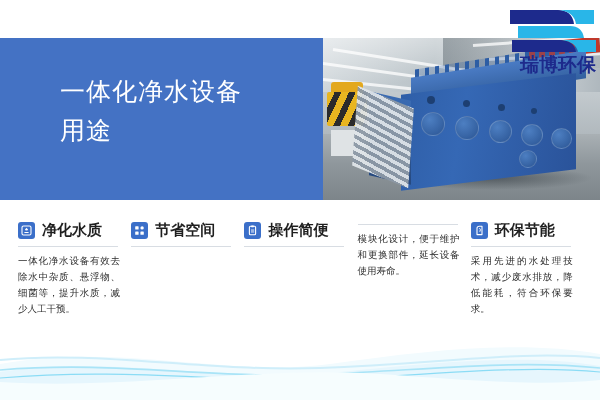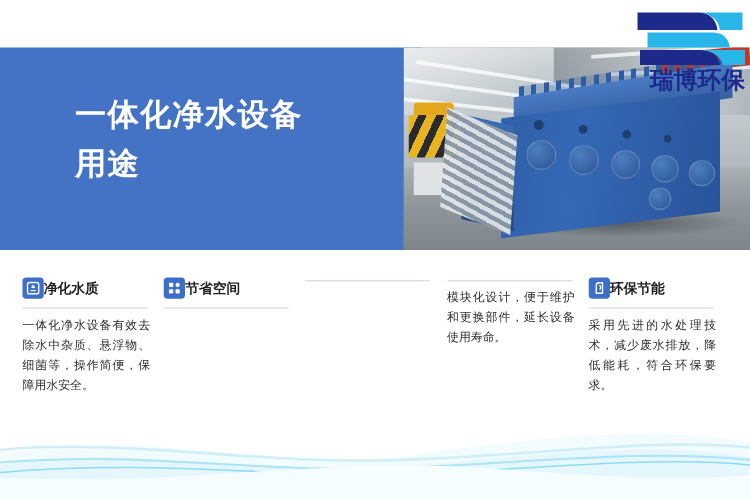--- a/index.html
+++ b/index.html
@@ -64,21 +64,21 @@
   }
   .hero-title {
     position: absolute;
     top: 34px;
     left: 60px;
     width: 260px;
     color: #ffffff;
     font-size: 25px;
     line-height: 39px;
     letter-spacing: 1px;
-    font-weight: 700;
+    font-weight: 400;
     font-family: "DejaVu Sans", "Liberation Sans", sans-serif;
   }
 
   
   .hero-photo {
     position: absolute;
     top: 0;
     left: 323px;
     width: 277px;
     height: 162px;
@@ -198,21 +198,22 @@
     border-radius: 3px;
     background: #3b6fc9;
     flex: 0 0 auto;
     position: relative;
     display: flex;
     align-items: center;
     justify-content: center;
   }
   .card-icon svg { display: block; }
   .card-title {
-    font-size: 11px;
+    margin-left: 7px;
+    font-size: 15px;
     font-weight: 700;
     color: #1f1f1f;
     letter-spacing: 0px;
     white-space: nowrap;
     font-family: "DejaVu Sans", "Liberation Sans", sans-serif;
   }
   .card-rule {
     margin-top: 5px;
     width: 100px;
     height: 1px;
@@ -304,39 +305,50 @@
       <span class="card-icon">
         <svg width="11" height="11" viewBox="0 0 11 11">
           <rect x="1" y="1" width="9" height="9" rx="1.5" fill="none" stroke="#ffffff" stroke-width="1.1"></rect>
           <path d="M5.5 2.8 L7 4.6 Q7.3 5.6 5.5 5.6 Q3.7 5.6 4 4.6 Z" fill="#ffffff"></path>
           <rect x="3.4" y="7" width="4.2" height="1" fill="#ffffff"></rect>
         </svg>
       </span>
       <span class="card-title">净化水质</span>
     </div>
     <div class="card-rule"></div>
-    <div class="card-body">一体化净水设备有效去除水中杂质、悬浮物、细菌等，操作简便，保障用水安全。</div>
+    <div class="card-body">一体化净水设备有效去除水中杂质、悬浮物、细菌等，提升水质，减少人工干预。</div>
   </div>
 
   <div class="card">
     <div class="card-head">
       <span class="card-icon">
         <svg width="11" height="11" viewBox="0 0 11 11">
           <rect x="1.2" y="1.2" width="3.4" height="3.4" rx="0.6" fill="#ffffff"></rect>
           <rect x="6.4" y="1.2" width="3.4" height="3.4" rx="1.7" fill="#ffffff"></rect>
           <rect x="1.2" y="6.4" width="3.4" height="3.4" rx="0.6" fill="#ffffff"></rect>
           <rect x="6.4" y="6.4" width="3.4" height="3.4" rx="0.6" fill="#ffffff"></rect>
         </svg>
       </span>
       <span class="card-title">节省空间</span>
     </div>
     <div class="card-rule"></div>
   </div>
 
   <div class="card">
+    <div class="card-head">
+      <span class="card-icon">
+        <svg width="11" height="11" viewBox="0 0 11 11">
+          <rect x="2.4" y="1.2" width="6.2" height="8.6" rx="1" fill="none" stroke="#ffffff" stroke-width="1.1"></rect>
+          <rect x="4.1" y="0.4" width="2.8" height="1.8" rx="0.6" fill="#ffffff"></rect>
+          <rect x="4" y="4.6" width="3.2" height="0.9" fill="#ffffff"></rect>
+          <rect x="4" y="6.5" width="3.2" height="0.9" fill="#ffffff"></rect>
+        </svg>
+      </span>
+      <span class="card-title">操作简便</span>
+    </div>
     <div class="card-rule"></div>
   </div>
 
   <div class="card">
     <div class="card-rule"></div>
     <div class="card-body">模块化设计，便于维护和更换部件，延长设备使用寿命。</div>
   </div>
 
   <div class="card">
     <div class="card-head">

